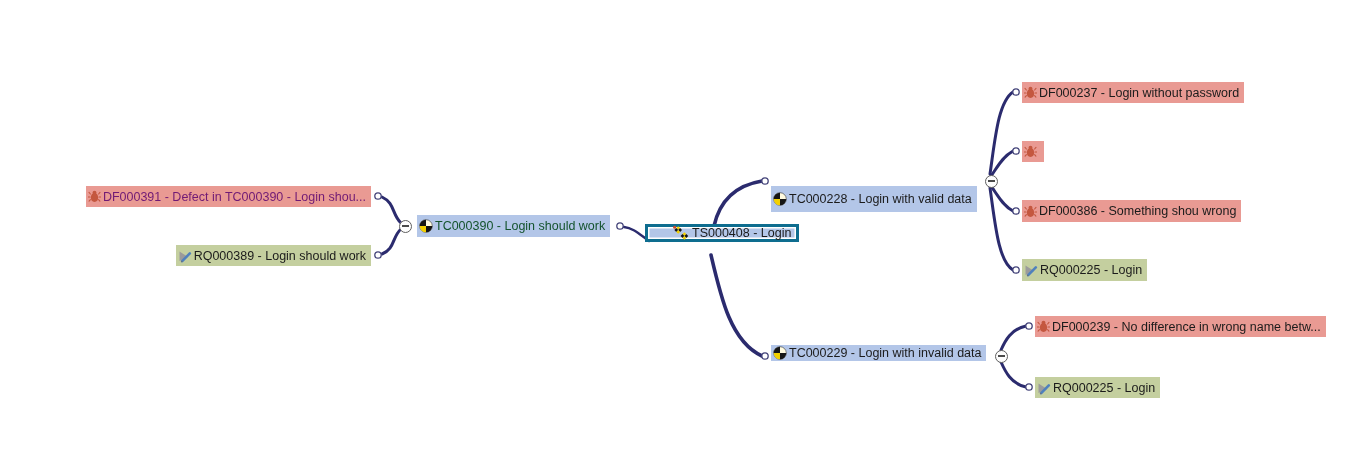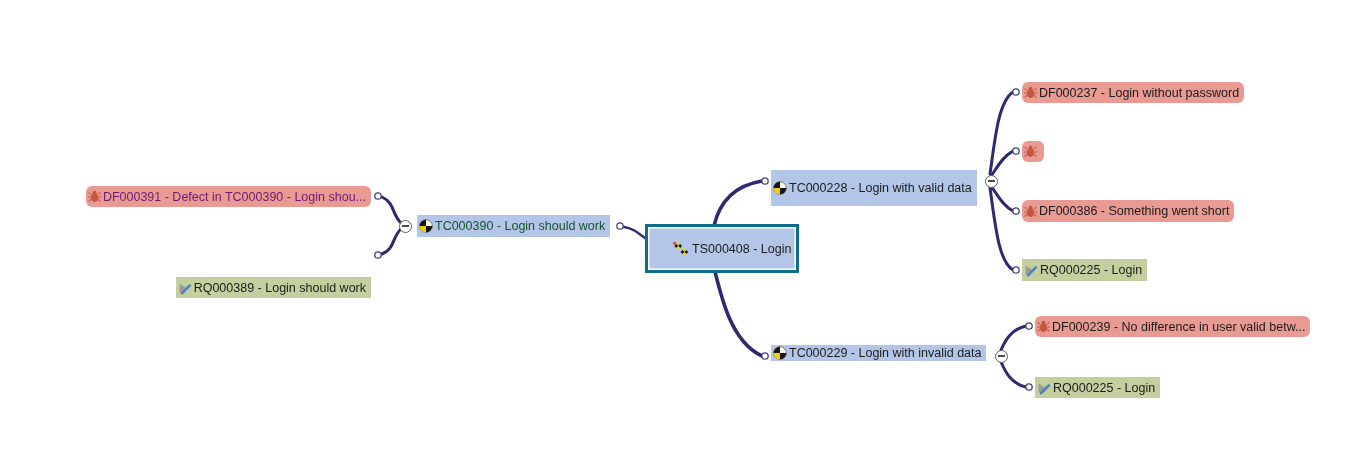--- a/index.html
+++ b/index.html
@@ -16,21 +16,21 @@
     display:flex;align-items:center;
     padding:0 5px 0 2px;
     font-size:12.5px;
     white-space:nowrap;
     box-sizing:border-box;
     cursor:default;
   }
   .node .icon{display:inline-flex;align-items:center;margin-right:2px;flex:0 0 auto;}
   .node .lbl{display:inline-block;}
   .node.testcase,.node.testsuite{background:var(--test-fill);}
-  .node.defect{background:var(--defect-fill);border-radius:6px;}
+  .node.defect{background:var(--defect-fill);}
   .node.requirement{background:var(--req-fill);}
   .node.selected{
     border:3px solid var(--sel-border);
     box-shadow:inset 0 0 0 1.5px #ffffff;
     z-index:3;
   }
   .collapse{
     position:absolute;z-index:4;
     width:13px;height:13px;
     border:1px solid var(--collapse-stroke);
@@ -81,62 +81,62 @@
               <line x1="11" y1="7" x2="12.6" y2="7"></line>
               <line x1="2.4" y1="9.7" x2="1.1" y2="11.2"></line>
               <line x1="10.6" y1="9.7" x2="11.9" y2="11.2"></line>
             </g>
             <circle cx="6.5" cy="2.8" r="2" fill="#c4573f"></circle>
             <ellipse cx="6.5" cy="7.6" rx="3.6" ry="4.3" fill="#c4573f"></ellipse>
           </svg>
         </span>
         <span class="lbl">DF000391 - Defect in TC000390 - Login shou...</span>
       </div>
-      <div class="node requirement" style="top: 245px; height: 21px; color: rgb(27, 27, 27); right: 976px; margin-top: 32px;">
+      <div class="node requirement" style="top: 245px; height: 21px; color: rgb(27, 27, 27); right: 976px;">
         <span class="icon">
           <svg width="14" height="14" viewBox="0 0 14 14">
             <path d="M1.5 2.5 L10 8 L1.5 12 Z" fill="#9b9b9b"></path>
             <path d="M4.2 12.2 L11.8 4.4" stroke="#4f81bd" stroke-width="2.6" stroke-linecap="round"></path>
             <path d="M3 13.2 L4.8 12.7 L3.5 11.4 Z" fill="#6f6f6f"></path>
           </svg>
         </span>
         <span class="lbl">RQ000389 - Login should work</span>
       </div>
       <div class="node testcase" style="top: 215px; height: 22px; color: #14532d; left: 417px;">
         <span class="icon">
           <svg width="14" height="14" viewBox="0 0 14 14">
             <circle cx="7" cy="7" r="6.3" fill="#fffbe0" stroke="#333" stroke-width="0.6"></circle>
             <path d="M7 7 L7 0.7 A6.3 6.3 0 0 0 0.7 7 Z" fill="#151515"></path>
             <path d="M7 7 L13.3 7 A6.3 6.3 0 0 1 7 13.3 Z" fill="#151515"></path>
             <path d="M7 7 L0.7 7 A6.3 6.3 0 0 0 7 13.3 Z" fill="#f2d000"></path>
           </svg>
         </span>
         <span class="lbl">TC000390 - Login should work</span>
       </div>
-      <div class="node testsuite selected" style="top: 224px; height: 49px; color: rgb(27, 27, 27); left: 645px; padding-left: 24px;">
+      <div class="node testsuite selected" style="top: 224px; height: 18px; color: rgb(27, 27, 27); left: 645px; padding-left: 24px;">
         <span class="icon">
           <svg width="18" height="16" viewBox="0 0 18 16">
             <circle cx="2.6" cy="2.2" r="1.5" fill="#d2492a"></circle>
             <g transform="translate(6.2,5) rotate(45)">
               <rect x="-2.7" y="-2.7" width="2.7" height="2.7" fill="#f2d000"></rect>
               <rect x="0" y="-2.7" width="2.7" height="2.7" fill="#151515"></rect>
               <rect x="-2.7" y="0" width="2.7" height="2.7" fill="#151515"></rect>
               <rect x="0" y="0" width="2.7" height="2.7" fill="#f2d000"></rect>
             </g>
             <g transform="translate(12.4,11) rotate(45)">
               <rect x="-2.7" y="-2.7" width="2.7" height="2.7" fill="#f2d000"></rect>
               <rect x="0" y="-2.7" width="2.7" height="2.7" fill="#151515"></rect>
               <rect x="-2.7" y="0" width="2.7" height="2.7" fill="#151515"></rect>
               <rect x="0" y="0" width="2.7" height="2.7" fill="#f2d000"></rect>
             </g>
           </svg>
         </span>
         <span class="lbl">TS000408 - Login</span>
       </div>
-      <div class="node testcase" style="top: 170px; height: 36px; color: rgb(27, 27, 27); left: 771px;">
+      <div class="node testcase" style="top: 186px; height: 26px; color: rgb(27, 27, 27); left: 771px;">
         <span class="icon">
           <svg width="14" height="14" viewBox="0 0 14 14">
             <circle cx="7" cy="7" r="6.3" fill="#fffbe0" stroke="#333" stroke-width="0.6"></circle>
             <path d="M7 7 L7 0.7 A6.3 6.3 0 0 0 0.7 7 Z" fill="#151515"></path>
             <path d="M7 7 L13.3 7 A6.3 6.3 0 0 1 7 13.3 Z" fill="#151515"></path>
             <path d="M7 7 L0.7 7 A6.3 6.3 0 0 0 7 13.3 Z" fill="#f2d000"></path>
           </svg>
         </span>
         <span class="lbl">TC000228 - Login with valid data</span>
       </div>
@@ -192,21 +192,21 @@
               <line x1="10.6" y1="4" x2="12" y2="2.4"></line>
               <line x1="2" y1="7" x2="0.4" y2="7"></line>
               <line x1="11" y1="7" x2="12.6" y2="7"></line>
               <line x1="2.4" y1="9.7" x2="1.1" y2="11.2"></line>
               <line x1="10.6" y1="9.7" x2="11.9" y2="11.2"></line>
             </g>
             <circle cx="6.5" cy="2.8" r="2" fill="#c4573f"></circle>
             <ellipse cx="6.5" cy="7.6" rx="3.6" ry="4.3" fill="#c4573f"></ellipse>
           </svg>
         </span>
-        <span class="lbl">DF000386 - Something went short</span>
+        <span class="lbl">DF000386 - Something shou wrong</span>
       </div>
       <div class="node requirement" style="top: 259px; height: 22px; color: rgb(27, 27, 27); left: 1022px;">
         <span class="icon">
           <svg width="14" height="14" viewBox="0 0 14 14">
             <path d="M1.5 2.5 L10 8 L1.5 12 Z" fill="#9b9b9b"></path>
             <path d="M4.2 12.2 L11.8 4.4" stroke="#4f81bd" stroke-width="2.6" stroke-linecap="round"></path>
             <path d="M3 13.2 L4.8 12.7 L3.5 11.4 Z" fill="#6f6f6f"></path>
           </svg>
         </span>
         <span class="lbl">RQ000225 - Login</span>
@@ -219,21 +219,21 @@
               <line x1="10.6" y1="4" x2="12" y2="2.4"></line>
               <line x1="2" y1="7" x2="0.4" y2="7"></line>
               <line x1="11" y1="7" x2="12.6" y2="7"></line>
               <line x1="2.4" y1="9.7" x2="1.1" y2="11.2"></line>
               <line x1="10.6" y1="9.7" x2="11.9" y2="11.2"></line>
             </g>
             <circle cx="6.5" cy="2.8" r="2" fill="#c4573f"></circle>
             <ellipse cx="6.5" cy="7.6" rx="3.6" ry="4.3" fill="#c4573f"></ellipse>
           </svg>
         </span>
-        <span class="lbl">DF000239 - No difference in user valid betw...</span>
+        <span class="lbl">DF000239 - No difference in wrong name betw...</span>
       </div>
       <div class="node requirement" style="top: 377px; height: 21px; color: rgb(27, 27, 27); left: 1035px;">
         <span class="icon">
           <svg width="14" height="14" viewBox="0 0 14 14">
             <path d="M1.5 2.5 L10 8 L1.5 12 Z" fill="#9b9b9b"></path>
             <path d="M4.2 12.2 L11.8 4.4" stroke="#4f81bd" stroke-width="2.6" stroke-linecap="round"></path>
             <path d="M3 13.2 L4.8 12.7 L3.5 11.4 Z" fill="#6f6f6f"></path>
           </svg>
         </span>
         <span class="lbl">RQ000225 - Login</span>

